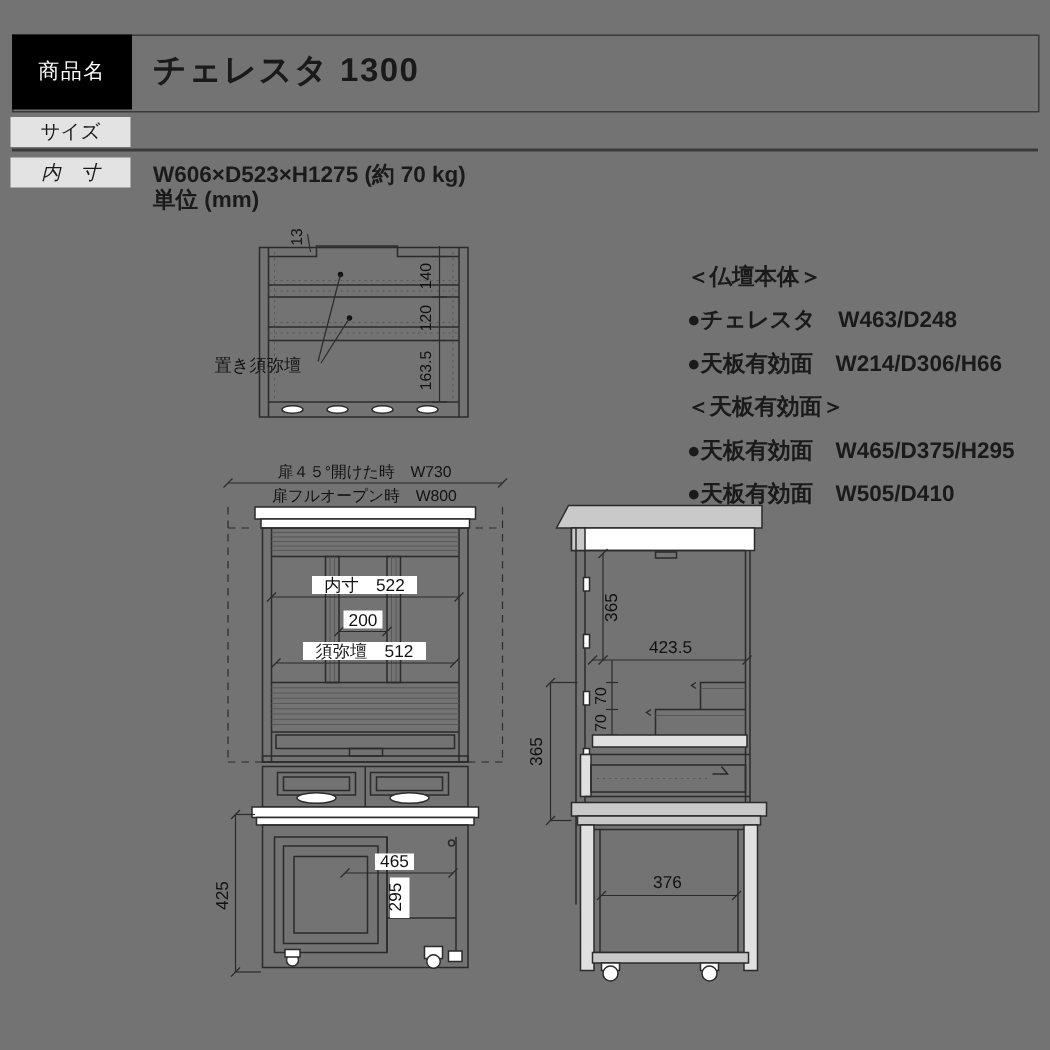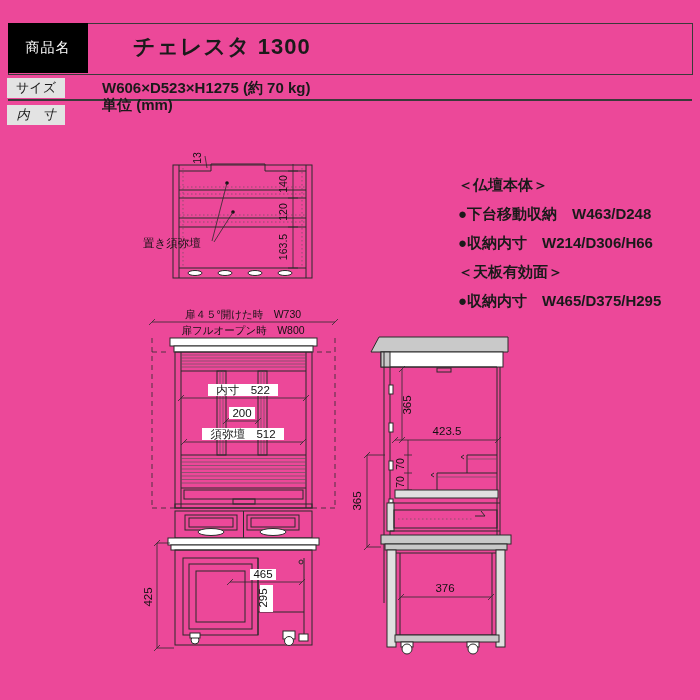--- a/index.html
+++ b/index.html
@@ -1,26 +1,26 @@
 <!DOCTYPE html>
 <html><head>
 <meta charset="utf-8">
 <style>
   html,body{margin:0;padding:0;background:#fff;}
-  .page{position:relative;width:700px;height:700px;background:#ec4899;overflow:hidden;
+  .page{position:relative;width:700px;height:700px;background:#737373;overflow:hidden;
         font-family:"Liberation Sans","DejaVu Sans",sans-serif;color:#1a1a1a;}
   .abs{position:absolute;}
   
   .row1-box{left:8px;top:23px;width:683px;height:50px;border:1px solid #3a3a3a;}
   .name-cell{left:8px;top:23px;width:80px;height:50px;background:#000;color:#fff;
              display:flex;align-items:center;justify-content:center;font-size:14px;letter-spacing:1px;}
-  .prod-name{left:102px;top:32px;font-size:22px;font-weight:bold;letter-spacing:1px;margin-left:31px;}
-  .lbl-cell{width:58px;height:20px;background:#e3e3e3;display:flex;align-items:center;
+  .prod-name{left:102px;top:32px;font-size:22px;font-weight:bold;letter-spacing:1px;}
+  .lbl-cell{width:80px;height:20px;background:#e3e3e3;display:flex;align-items:center;
             justify-content:center;font-size:13px;}
-  .val-txt{font-size:15px;font-weight:600;}
+  .val-txt{font-size:15px;font-weight:600;margin-top:28px;}
   .hdr-line{left:8px;top:99px;width:684px;height:2px;background:#3a3a3a;}
   
   .specs{left:458px;top:142px;font-size:15px;line-height:29px;font-weight:600;white-space:nowrap;margin-top:28px;}
   
   svg{position:absolute;overflow:visible;}
   .s{stroke:#2b2b2b;stroke-width:1;fill:none;}
   .sf{stroke:#2b2b2b;stroke-width:1;fill:#fff;}
   .gray{stroke:#2b2b2b;stroke-width:1;fill:#c9c9c9;}
   .lgray{stroke:#2b2b2b;stroke-width:1;fill:#e0e0e0;}
   .dim{stroke:#2b2b2b;stroke-width:0.8;fill:none;}
@@ -42,24 +42,25 @@
 
   <div class="abs lbl-cell" style="left:7px;top:78px;">サイズ</div>
   <div class="abs val-txt" style="left:102px;top:79px;">W606×D523×H1275 (約 70 kg)</div>
   <div class="abs hdr-line"></div>
 
   <div class="abs lbl-cell" style="left:7px;top:105px;font-style:italic;">内　寸</div>
   <div class="abs val-txt" style="left:102px;top:96px;">単位 (mm)</div>
 
   <div class="abs specs">
     <div>＜仏壇本体＞</div>
-    <div>●下台移動収納　W463/D248</div>
-    <div>●収納内寸　W214/D306/H66</div>
+    <div>●チェレスタ　W463/D248</div>
+    <div>●天板有効面　W214/D306/H66</div>
     <div>＜天板有効面＞</div>
-    <div>●収納内寸　W465/D375/H295</div>
+    <div>●天板有効面　W465/D375/H295</div>
+    <div>●天板有効面　W505/D410</div>
   </div>
 
   <svg style="left:125px;top:138px;" width="200" height="155" viewBox="0 0 200 155">
     <g>
       <rect class="s" x="48" y="27" width="139" height="113"></rect>
       <line class="s" x1="54" y1="27" x2="54" y2="140"></line>
       <line class="s" x1="181" y1="27" x2="181" y2="140"></line>
       <line class="thin dot" x1="58" y1="30" x2="58" y2="130"></line>
       <line class="thin dot" x1="177" y1="30" x2="177" y2="130"></line>
       <polyline class="s" points="54,33 86,33 86,26 140,26 140,33 181,33"></polyline>

